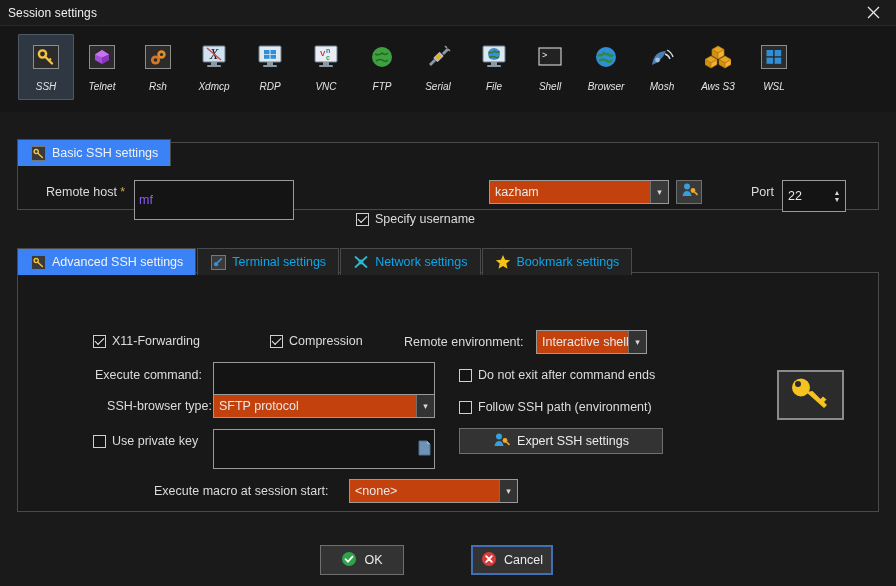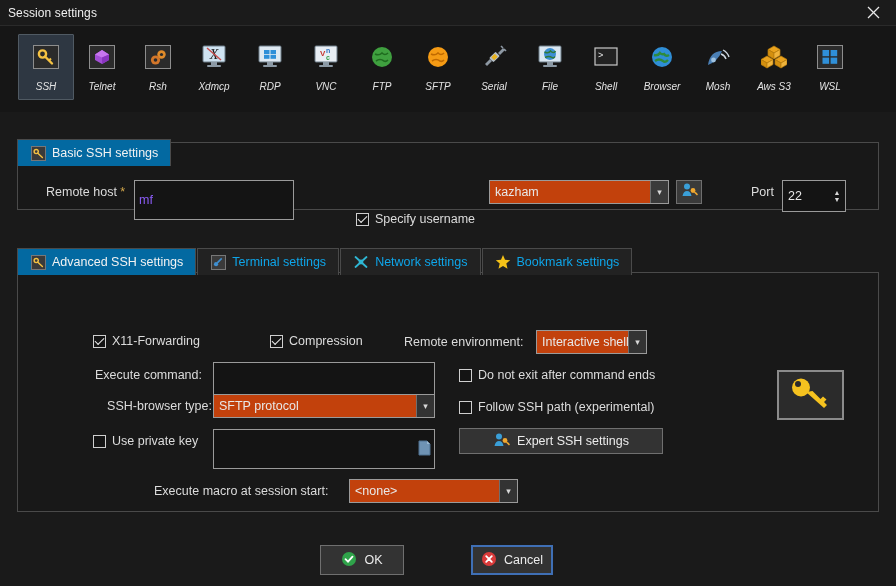--- a/index.html
+++ b/index.html
@@ -92,21 +92,21 @@
     height: 27px;
     display: flex; align-items: center; gap: 6px;
     padding: 0 12px;
     font-size: 12.5px; color: #0ea5e9;
     border: 1px solid #4a4a4a;
     background: #222;
     border-bottom: none;
     margin-right: 1px;
   }
   .tab.active {
-    background: #0369a1;
+    background: #3b82f6;
     color: #f2f2f2;
     border-color: #4a4a4a;
     position: relative; z-index: 3;
   }
   .tab-icon { width: 16px; height: 16px; display: inline-flex; align-items:center; justify-content:center; }
 
   
   .lbl { font-size: 12.5px; color: #dcdcdc; white-space: nowrap; }
   .req { color: #d4a84b; }
 
@@ -308,29 +308,20 @@
       <div class="proto-item">
         <div class="proto-icon">
           <svg width="24" height="24" viewBox="0 0 24 24">
             <circle cx="12" cy="12" r="10" fill="#3fa03f"></circle>
             <path d="M5 9 q4 2 7 -1 q3 3 6 0 M6 16 q4 -3 8 0 q2 1 4 -1" stroke="#1f6b1f" stroke-width="1.6" fill="none"></path>
           </svg>
         </div>
         <div class="proto-label">FTP</div>
       </div>
 
-      <div class="proto-item">
-        <div class="proto-icon">
-          <svg width="24" height="24" viewBox="0 0 24 24">
-            <circle cx="12" cy="12" r="10" fill="#f59b14"></circle>
-            <path d="M5 9 q4 2 7 -1 q3 3 6 0 M6 16 q4 -3 8 0 q2 1 4 -1" stroke="#c06a00" stroke-width="1.6" fill="none"></path>
-          </svg>
-        </div>
-        <div class="proto-label">SFTP</div>
-      </div>
 
       <div class="proto-item">
         <div class="proto-icon">
           <svg width="26" height="26" viewBox="0 0 26 26">
             <path d="M4 20 L9 15 L11 17 L6 22 Z" fill="#8d98a3"></path>
             <rect x="9" y="10" width="9" height="6" rx="1" transform="rotate(-45 13.5 13)" fill="#b5bec7"></rect>
             <rect x="11" y="11" width="5" height="4" transform="rotate(-45 13.5 13)" fill="#e8b21e"></rect>
             <path d="M17 9 L22 4 L24 6 L19 11 Z" fill="#8d98a3"></path>
             <path d="M20 2 L22 4 M23 5 L25 7" stroke="#8d98a3" stroke-width="1.6"></path>
           </svg>
@@ -542,21 +533,21 @@
   </div>
 
   <div class="abs lbl" style="left:212px; top:399px; transform:translateX(-100%);">SSH-browser type:</div>
   <div class="abs combo combo-flat" style="left:213px; top:394px; width:222px;gap:20px;">
     <span class="cval">SFTP protocol</span>
     <span class="carrow">▾</span>
   </div>
 
   <div class="abs chk" style="left:459px; top:400px;">
     <span class="chk-box"></span>
-    <span class="lbl">Follow SSH path (experimental)</span>
+    <span class="lbl">Follow SSH path (environment)</span>
   </div>
 
   <div class="abs chk" style="left:93px; top:434px;">
     <span class="chk-box"></span>
     <span class="lbl">Use private key</span>
   </div>
   <div class="abs textbox" style="left:213px; top:429px; width:222px; justify-content:flex-end; padding-right:3px;">
     <span style="flex:1"></span>
     <span>
       <svg width="13" height="16" viewBox="0 0 13 16">

